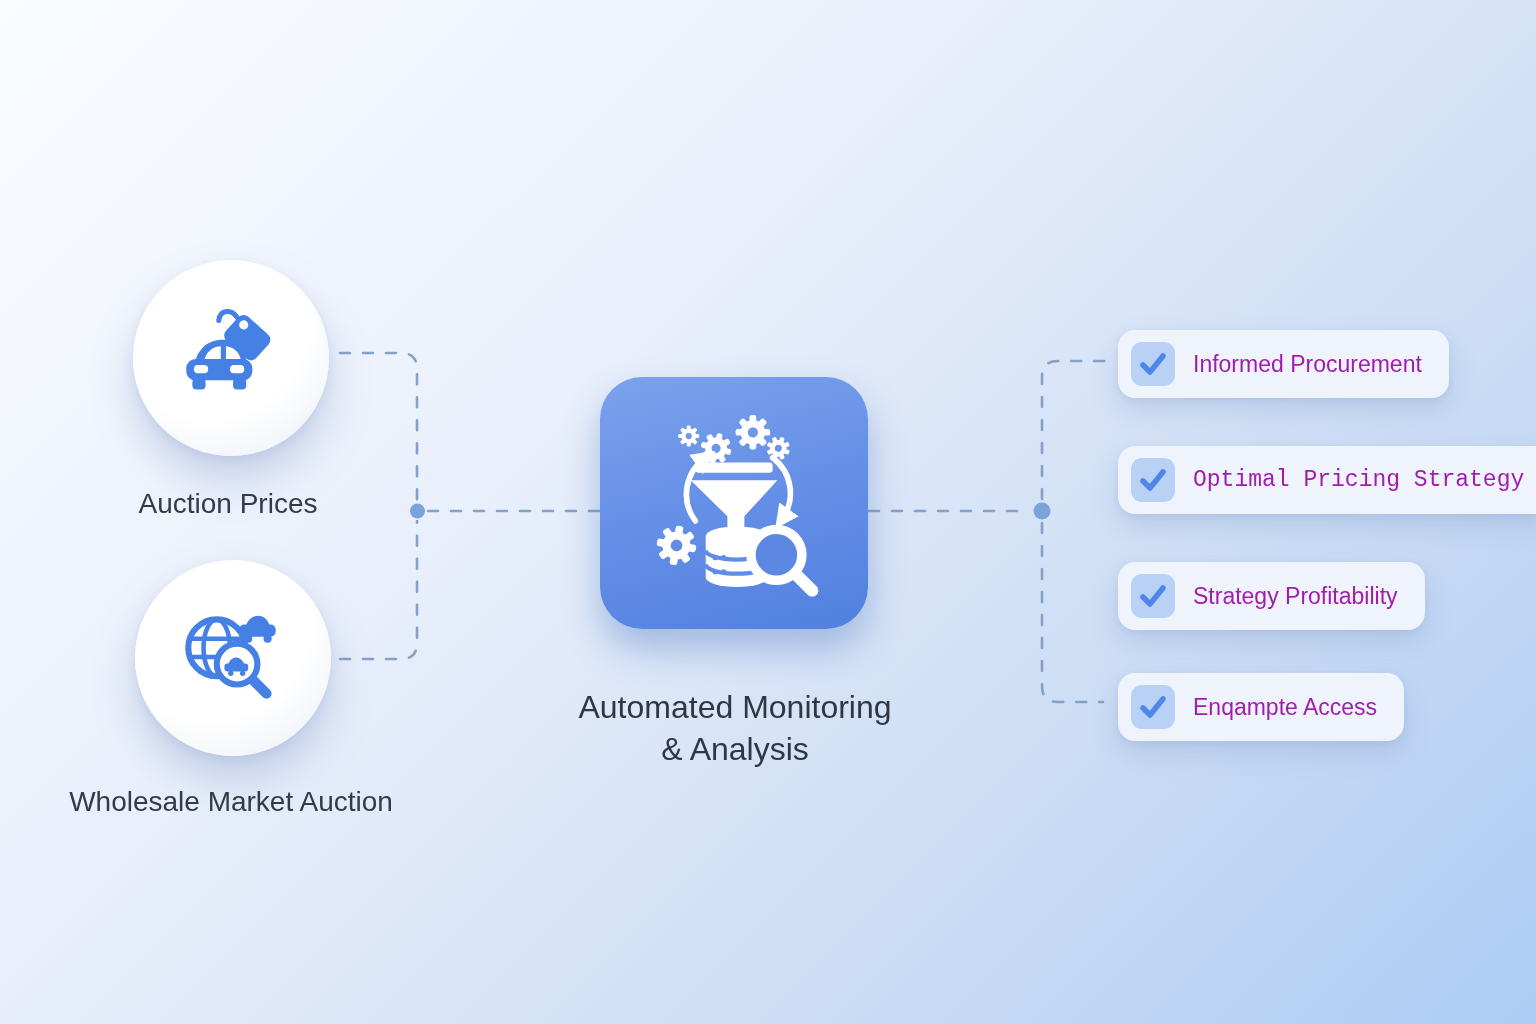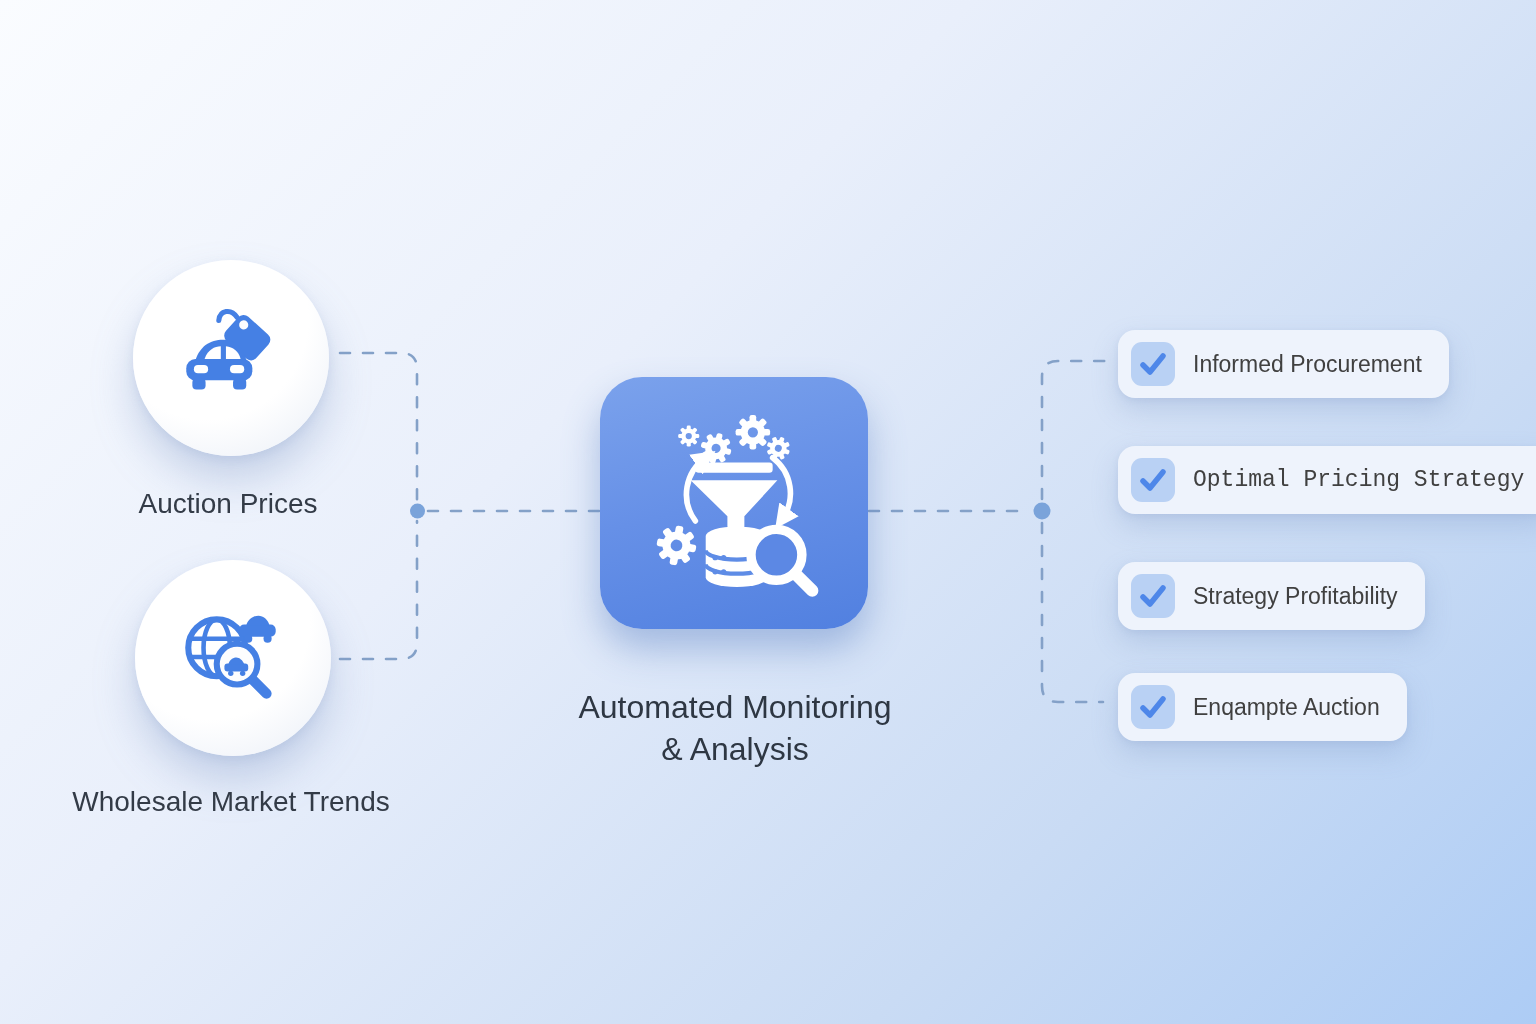--- a/index.html
+++ b/index.html
@@ -43,21 +43,21 @@
     position:absolute;left:1118px;height:68px;
     display:inline-flex;align-items:center;gap:18px;padding:0 27px 0 13px;
     background:#eef3fc;border-radius:17px;
     box-shadow:0 12px 26px rgba(126,152,200,.30),0 2px 6px rgba(140,162,205,.18);
   }
   .card-1{top:330px;} .card-2{top:446px;font-family:Liberation Mono, monospace;} .card-3{top:562px;} .card-4{top:673px;}
   .checkbox{
     width:44px;height:44px;border-radius:11px;background:#b9d1f4;flex:0 0 auto;
     display:flex;align-items:center;justify-content:center;
   }
-  .outcome-label{font-size:23px;color:#404040;white-space:nowrap;}
+  .outcome-label{font-size:23px;color:#a21caf;white-space:nowrap;}
 </style>
 </head>
 <body>
 
 <div class="canvas">
 
   <svg class="connectors" viewBox="0 0 1536 1024" aria-hidden="true">
     <path d="M340 353 H401 Q417 353 417 369 V501"></path>
     <path d="M340 659 H401 Q417 659 417 643 V521"></path>
     <path d="M428 511 H599"></path>
@@ -108,21 +108,21 @@
       <circle cx="64" cy="66" r="20" fill="#fdfdfe" stroke="#4580e4" stroke-width="6"></circle>
       <g fill="#4580e4" transform="translate(50,56) scale(0.78)">
         <rect x="2" y="12" width="30" height="10" rx="4"></rect>
         <path d="M7 13 C 9 6, 14 4.5, 17 4.5 C 21 4.5, 25 8, 27 13 Z"></path>
         <circle cx="10" cy="24.5" r="3.4"></circle>
         <circle cx="25" cy="24.5" r="3.4"></circle>
       </g>
       <line x1="80" y1="82" x2="93" y2="95" stroke="#4580e4" stroke-width="10" stroke-linecap="round"></line>
     </svg>
   </div>
-  <div class="source-label label-2">Wholesale Market Trends</div>
+  <div class="source-label label-2">Wholesale Market Auction</div>
 
   <div class="process-tile">
     <svg width="198" height="198" viewBox="0 0 210 210" aria-hidden="true">
       <defs>
         <g id="gear" fill="#ffffff">
           <rect x="-3" y="-15.5" width="6" height="7" rx="2"></rect>
           <rect x="-3" y="-15.5" width="6" height="7" rx="2" transform="rotate(45)"></rect>
           <rect x="-3" y="-15.5" width="6" height="7" rx="2" transform="rotate(90)"></rect>
           <rect x="-3" y="-15.5" width="6" height="7" rx="2" transform="rotate(135)"></rect>
           <rect x="-3" y="-15.5" width="6" height="7" rx="2" transform="rotate(180)"></rect>
@@ -192,16 +192,16 @@
     </span>
     <span class="outcome-label">Strategy Profitability</span>
   </div>
 
   <div class="outcome-card card-4">
     <span class="checkbox">
       <svg width="44" height="44" viewBox="0 0 44 44">
           <path d="M12 23 L19 30 L32 14" fill="none" stroke="#4e87e9" stroke-width="5.5" stroke-linecap="round" stroke-linejoin="round"></path>
         </svg>
     </span>
-    <span class="outcome-label">Enqampte Auction</span>
+    <span class="outcome-label">Enqampte Access</span>
   </div>
 
 </div>
 
 </body></html>

